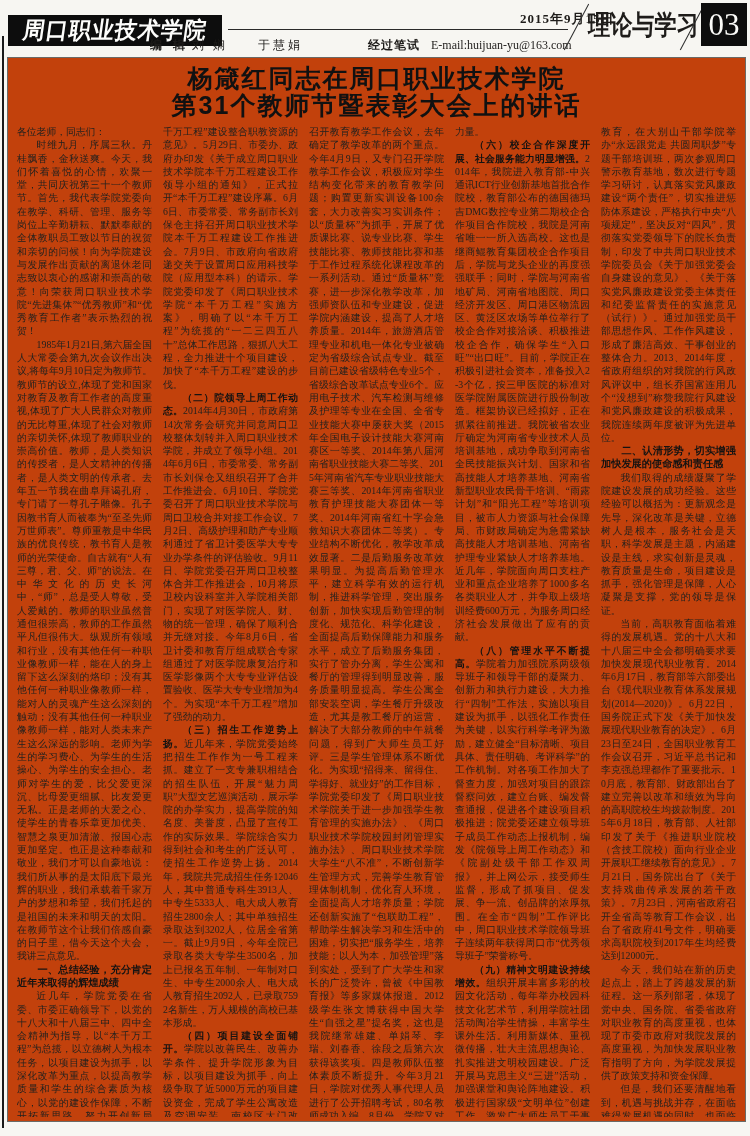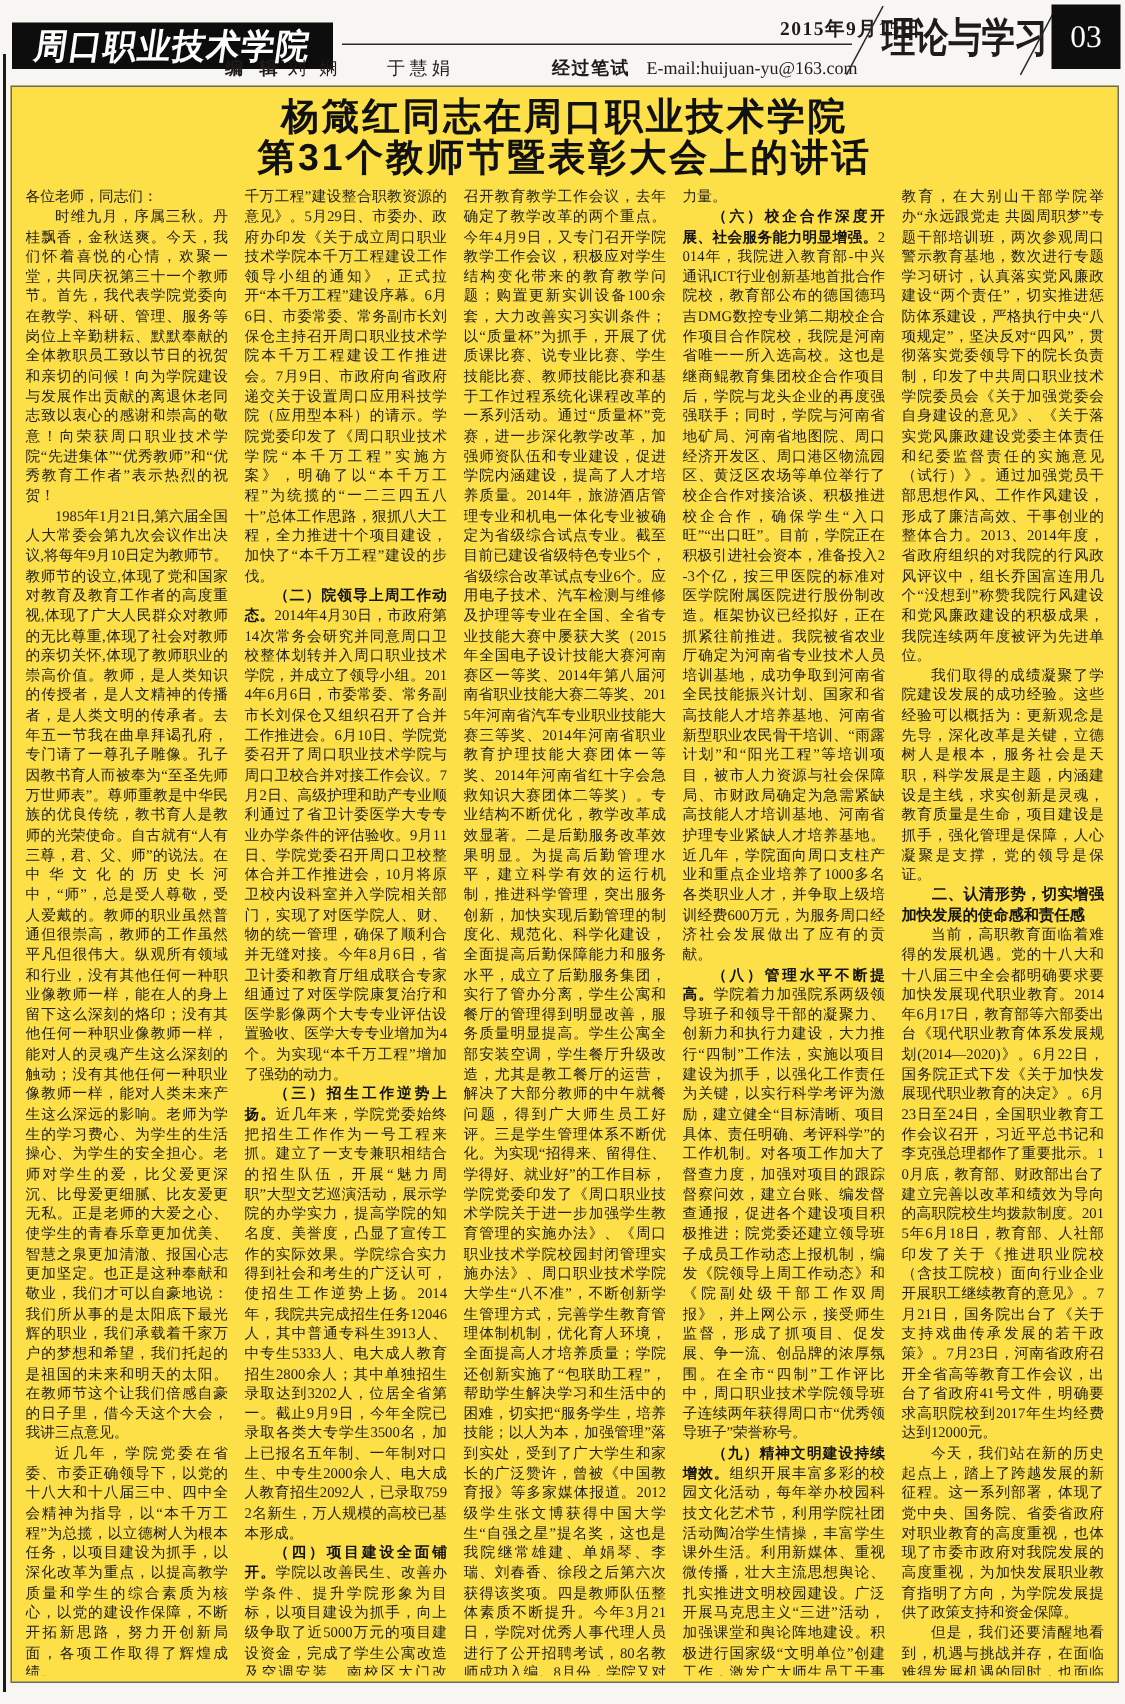--- a/index.html
+++ b/index.html
@@ -28,26 +28,26 @@
   .slash.s1{left:576px;top:1px;transform:rotate(28deg);}
   .slash.s2{left:692px;top:1px;transform:rotate(28deg);}
   .section-title{
     position:absolute;left:588px;top:7px;width:100px;font-size:27px;font-weight:bold;
     font-family:"Liberation Serif","DejaVu Serif",serif;white-space:nowrap;
     transform:scaleX(0.82);transform-origin:left top;letter-spacing:0px;
   }
   .page-no{
     position:absolute;left:701px;top:3px;width:46px;height:43px;background:#0d0d0d;
     color:#fbfbf8;display:flex;align-items:center;justify-content:center;
-    font-size:21px;font-family:"Liberation Serif","DejaVu Serif",serif;
+    font-size:31px;font-family:"Liberation Serif","DejaVu Serif",serif;
   }
   
   .content-box{
     position:absolute;left:7px;top:57px;width:737px;height:1063px;
-    border:1px solid #6a6a66;background:#fde047;
+    border:1px solid #6a6a66;background:#c2410c;
   }
   .headline{margin-top:7px;text-align:center;
     font-family:"Liberation Sans","DejaVu Sans",sans-serif;font-weight:bold;
     font-size:25px;line-height:27px;letter-spacing:2px;color:#111;}
   .columns{
     display:flex;gap:11px;padding:6px 9px 0 9px;height:992px;overflow:hidden;align-items:center;
   }
   .col{flex:1 1 0;overflow:hidden;height:100%;}
   .para{
     margin:0;font-size:9.8px;line-height:13.3px;text-align:justify;
@@ -85,39 +85,40 @@
 <div class="content-box">
   <div class="headline">
     <div>杨箴红同志在周口职业技术学院</div>
     <div>第31个教师节暨表彰大会上的讲话</div>
   </div>
   <div class="columns">
     <div class="col">
         <p class="para noindent">各位老师，同志们：</p>
         <p class="para">时维九月，序属三秋。丹桂飘香，金秋送爽。今天，我们怀着喜悦的心情，欢聚一堂，共同庆祝第三十一个教师节。首先，我代表学院党委向在教学、科研、管理、服务等岗位上辛勤耕耘、默默奉献的全体教职员工致以节日的祝贺和亲切的问候！向为学院建设与发展作出贡献的离退休老同志致以衷心的感谢和崇高的敬意！向荣获周口职业技术学院“先进集体”“优秀教师”和“优秀教育工作者”表示热烈的祝贺！</p>
         <p class="para">1985年1月21日,第六届全国人大常委会第九次会议作出决议,将每年9月10日定为教师节。教师节的设立,体现了党和国家对教育及教育工作者的高度重视,体现了广大人民群众对教师的无比尊重,体现了社会对教师的亲切关怀,体现了教师职业的崇高价值。教师，是人类知识的传授者，是人文精神的传播者，是人类文明的传承者。去年五一节我在曲阜拜谒孔府，专门请了一尊孔子雕像。孔子因教书育人而被奉为“至圣先师 万世师表”。尊师重教是中华民族的优良传统，教书育人是教师的光荣使命。自古就有“人有三尊，君、父、师”的说法。在中华文化的历史长河中，“师”，总是受人尊敬，受人爱戴的。教师的职业虽然普通但很崇高，教师的工作虽然平凡但很伟大。纵观所有领域和行业，没有其他任何一种职业像教师一样，能在人的身上留下这么深刻的烙印；没有其他任何一种职业像教师一样，能对人的灵魂产生这么深刻的触动；没有其他任何一种职业像教师一样，能对人类未来产生这么深远的影响。老师为学生的学习费心、为学生的生活操心、为学生的安全担心。老师对学生的爱，比父爱更深沉、比母爱更细腻、比友爱更无私。正是老师的大爱之心、使学生的青春乐章更加优美、智慧之泉更加清澈、报国心志更加坚定。也正是这种奉献和敬业，我们才可以自豪地说：我们所从事的是太阳底下最光辉的职业，我们承载着千家万户的梦想和希望，我们托起的是祖国的未来和明天的太阳。在教师节这个让我们倍感自豪的日子里，借今天这个大会，我讲三点意见。</p>
+        <p class="para heading">一、总结经验，充分肯定近年来取得的辉煌成绩</p>
         <p class="para">近几年，学院党委在省委、市委正确领导下，以党的十八大和十八届三中、四中全会精神为指导，以“本千万工程”为总揽，以立德树人为根本任务，以项目建设为抓手，以深化改革为重点，以提高教学质量和学生的综合素质为核心，以党的建设作保障，不断开拓新思路，努力开创新局面，各项工作取得了辉煌成绩。</p>
       </div>
     <div class="col">
         <p class="para noindent">千万工程”建设整合职教资源的意见》。5月29日、市委办、政府办印发《关于成立周口职业技术学院本千万工程建设工作领导小组的通知》，正式拉开“本千万工程”建设序幕。6月6日、市委常委、常务副市长刘保仓主持召开周口职业技术学院本千万工程建设工作推进会。7月9日、市政府向省政府递交关于设置周口应用科技学院（应用型本科）的请示。学院党委印发了《周口职业技术学院“本千万工程”实施方案》，明确了以“本千万工程”为统揽的“一二三四五八十”总体工作思路，狠抓八大工程，全力推进十个项目建设，加快了“本千万工程”建设的步伐。</p>
         <p class="para"><b>（二）院领导上周工作动态。</b>2014年4月30日，市政府第14次常务会研究并同意周口卫校整体划转并入周口职业技术学院，并成立了领导小组。2014年6月6日，市委常委、常务副市长刘保仓又组织召开了合并工作推进会。6月10日、学院党委召开了周口职业技术学院与周口卫校合并对接工作会议。7月2日、高级护理和助产专业顺利通过了省卫计委医学大专专业办学条件的评估验收。9月11日、学院党委召开周口卫校整体合并工作推进会，10月将原卫校内设科室并入学院相关部门，实现了对医学院人、财、物的统一管理，确保了顺利合并无缝对接。今年8月6日，省卫计委和教育厅组成联合专家组通过了对医学院康复治疗和医学影像两个大专专业评估设置验收、医学大专专业增加为4个。为实现“本千万工程”增加了强劲的动力。</p>
         <p class="para"><b>（三）招生工作逆势上扬。</b>近几年来，学院党委始终把招生工作作为一号工程来抓。建立了一支专兼职相结合的招生队伍，开展“魅力周职”大型文艺巡演活动，展示学院的办学实力，提高学院的知名度、美誉度，凸显了宣传工作的实际效果。学院综合实力得到社会和考生的广泛认可，使招生工作逆势上扬。2014年，我院共完成招生任务12046人，其中普通专科生3913人、中专生5333人、电大成人教育招生2800余人；其中单独招生录取达到3202人，位居全省第一。截止9月9日，今年全院已录取各类大专学生3500名，加上已报名五年制、一年制对口生、中专生2000余人、电大成人教育招生2092人，已录取7592名新生，万人规模的高校已基本形成。</p>
         <p class="para"><b>（四）项目建设全面铺开。</b>学院以改善民生、改善办学条件、提升学院形象为目标，以项目建设为抓手，向上级争取了近5000万元的项目建设资金，完成了学生公寓改造及空调安装、南校区大门改造、南校区餐厅改造、体艺系演播厅、校园文化艺术中心、教工餐厅、医学院（护理、助产、康复、口腔和医学影像）实训中心、中兴通讯“ICT行业创新基地”、体育场改造等重点项目的建设工作。教师公寓项目、绿化工程项目、体育馆建设项目、数字化校园建设都在快速推进。通过项目建设，学院形象得到明显改善，校园设施服务教学能力得到有效增强。</p>
       </div>
     <div class="col">
         <p class="para noindent">召开教育教学工作会议，去年确定了教学改革的两个重点。今年4月9日，又专门召开学院教学工作会议，积极应对学生结构变化带来的教育教学问题；购置更新实训设备100余套，大力改善实习实训条件；以“质量杯”为抓手，开展了优质课比赛、说专业比赛、学生技能比赛、教师技能比赛和基于工作过程系统化课程改革的一系列活动。通过“质量杯”竞赛，进一步深化教学改革，加强师资队伍和专业建设，促进学院内涵建设，提高了人才培养质量。2014年，旅游酒店管理专业和机电一体化专业被确定为省级综合试点专业。截至目前已建设省级特色专业5个，省级综合改革试点专业6个。应用电子技术、汽车检测与维修及护理等专业在全国、全省专业技能大赛中屡获大奖（2015年全国电子设计技能大赛河南赛区一等奖、2014年第八届河南省职业技能大赛二等奖、2015年河南省汽车专业职业技能大赛三等奖、2014年河南省职业教育护理技能大赛团体一等奖、2014年河南省红十字会急救知识大赛团体二等奖）。专业结构不断优化，教学改革成效显著。二是后勤服务改革效果明显。为提高后勤管理水平，建立科学有效的运行机制，推进科学管理，突出服务创新，加快实现后勤管理的制度化、规范化、科学化建设，全面提高后勤保障能力和服务水平，成立了后勤服务集团，实行了管办分离，学生公寓和餐厅的管理得到明显改善，服务质量明显提高。学生公寓全部安装空调，学生餐厅升级改造，尤其是教工餐厅的运营，解决了大部分教师的中午就餐问题，得到广大师生员工好评。三是学生管理体系不断优化。为实现“招得来、留得住、学得好、就业好”的工作目标，学院党委印发了《周口职业技术学院关于进一步加强学生教育管理的实施办法》、《周口职业技术学院校园封闭管理实施办法》、周口职业技术学院大学生“八不准”，不断创新学生管理方式，完善学生教育管理体制机制，优化育人环境，全面提高人才培养质量；学院还创新实施了“包联助工程”，帮助学生解决学习和生活中的困难，切实把“服务学生，培养技能；以人为本，加强管理”落到实处，受到了广大学生和家长的广泛赞许，曾被《中国教育报》等多家媒体报道。2012级学生张文博获得中国大学生“自强之星”提名奖，这也是我院继常雄建、单娟琴、李瑞、刘春香、徐段之后第六次获得该奖项。四是教师队伍整体素质不断提升。今年3月21日，学院对优秀人事代理人员进行了公开招聘考试，80名教师成功入编。8月份，学院又对紧缺专业教师进行招聘，苑文利等一批优秀专业教师加入到学院教师队伍之中。9月26日，医学院对紧缺教师招聘考试就要进行，45名教师的空编将得到补充。学院还组织“国培”“省培”，并邀请教育部职教专家姜大源教授和国家级示范高职院校---宁波职业技术学院的专家团队来我院讲学，更新教育理念，提高教学效率。通过近年来的教师队伍建设，一大批硕士以上学历、教学水平高、教学效果好的教师成为了学院教学的中坚</p>
       </div>
     <div class="col">
         <p class="para noindent">力量。</p>
         <p class="para"><b>（六）校企合作深度开展、社会服务能力明显增强。</b>2014年，我院进入教育部-中兴通讯ICT行业创新基地首批合作院校，教育部公布的德国德玛吉DMG数控专业第二期校企合作项目合作院校，我院是河南省唯一一所入选高校。这也是继商鲲教育集团校企合作项目后，学院与龙头企业的再度强强联手；同时，学院与河南省地矿局、河南省地图院、周口经济开发区、周口港区物流园区、黄泛区农场等单位举行了校企合作对接洽谈、积极推进校企合作，确保学生“入口旺”“出口旺”。目前，学院正在积极引进社会资本，准备投入2-3个亿，按三甲医院的标准对医学院附属医院进行股份制改造。框架协议已经拟好，正在抓紧往前推进。我院被省农业厅确定为河南省专业技术人员培训基地，成功争取到河南省全民技能振兴计划、国家和省高技能人才培养基地、河南省新型职业农民骨干培训、“雨露计划”和“阳光工程”等培训项目，被市人力资源与社会保障局、市财政局确定为急需紧缺高技能人才培训基地、河南省护理专业紧缺人才培养基地。近几年，学院面向周口支柱产业和重点企业培养了1000多名各类职业人才，并争取上级培训经费600万元，为服务周口经济社会发展做出了应有的贡献。</p>
         <p class="para"><b>（八）管理水平不断提高。</b>学院着力加强院系两级领导班子和领导干部的凝聚力、创新力和执行力建设，大力推行“四制”工作法，实施以项目建设为抓手，以强化工作责任为关键，以实行科学考评为激励，建立健全“目标清晰、项目具体、责任明确、考评科学”的工作机制。对各项工作加大了督查力度，加强对项目的跟踪督察问效，建立台账、编发督查通报，促进各个建设项目积极推进；院党委还建立领导班子成员工作动态上报机制，编发《院领导上周工作动态》和《院副处级干部工作双周报》，并上网公示，接受师生监督，形成了抓项目、促发展、争一流、创品牌的浓厚氛围。在全市“四制”工作评比中，周口职业技术学院领导班子连续两年获得周口市“优秀领导班子”荣誉称号。</p>
         <p class="para"><b>（九）精神文明建设持续增效。</b>组织开展丰富多彩的校园文化活动，每年举办校园科技文化艺术节，利用学院社团活动陶冶学生情操，丰富学生课外生活。利用新媒体、重视微传播，壮大主流思想舆论、扎实推进文明校园建设。广泛开展马克思主义“三进”活动，加强课堂和舆论阵地建设。积极进行国家级“文明单位”创建工作，激发广大师生员工干事创业的激情，形成风清气正心齐气顺的良好局面。</p>
       </div>
     <div class="col">
         <p class="para noindent">教育，在大别山干部学院举办“永远跟党走 共圆周职梦”专题干部培训班，两次参观周口警示教育基地，数次进行专题学习研讨，认真落实党风廉政建设“两个责任”，切实推进惩防体系建设，严格执行中央“八项规定”，坚决反对“四风”，贯彻落实党委领导下的院长负责制，印发了中共周口职业技术学院委员会《关于加强党委会自身建设的意见》、《关于落实党风廉政建设党委主体责任和纪委监督责任的实施意见（试行）》。通过加强党员干部思想作风、工作作风建设，形成了廉洁高效、干事创业的整体合力。2013、2014年度，省政府组织的对我院的行风政风评议中，组长乔国富连用几个“没想到”称赞我院行风建设和党风廉政建设的积极成果，我院连续两年度被评为先进单位。</p>
+        <p class="para heading">二、认清形势，切实增强加快发展的使命感和责任感</p>
         <p class="para">我们取得的成绩凝聚了学院建设发展的成功经验。这些经验可以概括为：更新观念是先导，深化改革是关键，立德树人是根本，服务社会是天职，科学发展是主题，内涵建设是主线，求实创新是灵魂，教育质量是生命，项目建设是抓手，强化管理是保障，人心凝聚是支撑，党的领导是保证。</p>
-        <p class="para heading">二、认清形势，切实增强加快发展的使命感和责任感</p>
         <p class="para">当前，高职教育面临着难得的发展机遇。党的十八大和十八届三中全会都明确要求要加快发展现代职业教育。2014年6月17日，教育部等六部委出台《现代职业教育体系发展规划(2014—2020)》。6月22日，国务院正式下发《关于加快发展现代职业教育的决定》。6月23日至24日，全国职业教育工作会议召开，习近平总书记和李克强总理都作了重要批示。10月底，教育部、财政部出台了建立完善以改革和绩效为导向的高职院校生均拨款制度。2015年6月18日，教育部、人社部印发了关于《推进职业院校（含技工院校）面向行业企业开展职工继续教育的意见》。7月21日，国务院出台了《关于支持戏曲传承发展的若干政策》。7月23日，河南省政府召开全省高等教育工作会议，出台了省政府41号文件，明确要求高职院校到2017年生均经费达到12000元。</p>
         <p class="para">今天，我们站在新的历史起点上，踏上了跨越发展的新征程。这一系列部署，体现了党中央、国务院、省委省政府对职业教育的高度重视，也体现了市委市政府对我院发展的高度重视，为加快发展职业教育指明了方向，为学院发展提供了政策支持和资金保障。</p>
         <p class="para">但是，我们还要清醒地看到，机遇与挑战并存，在面临难得发展机遇的同时，也面临着严峻的挑战。</p>
       </div>
   </div>
 </div>
 
 </body></html>

